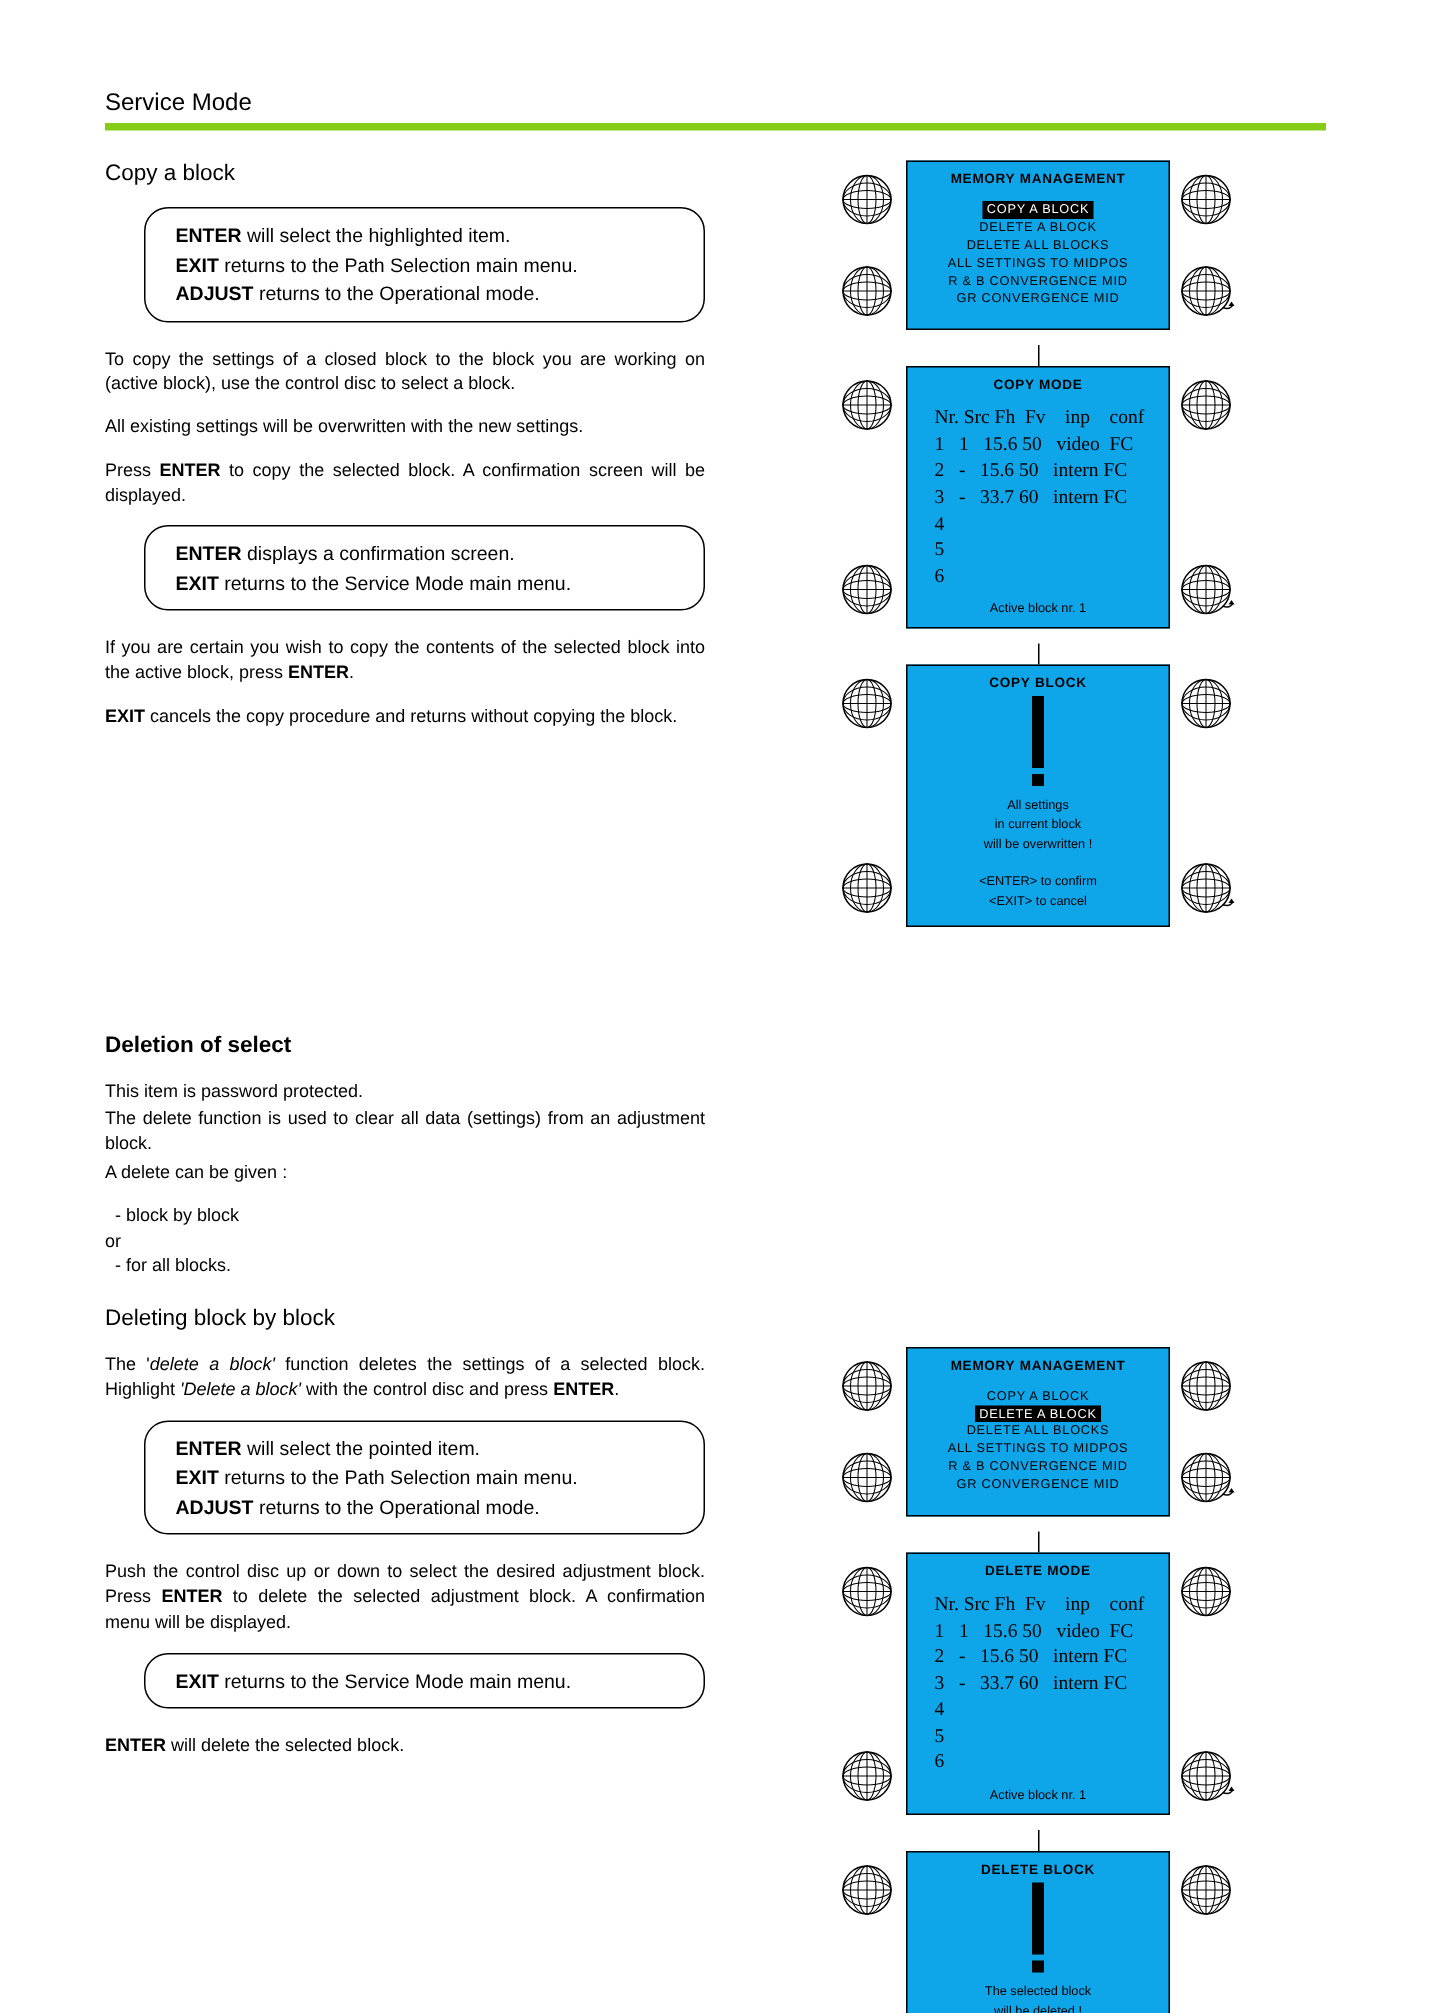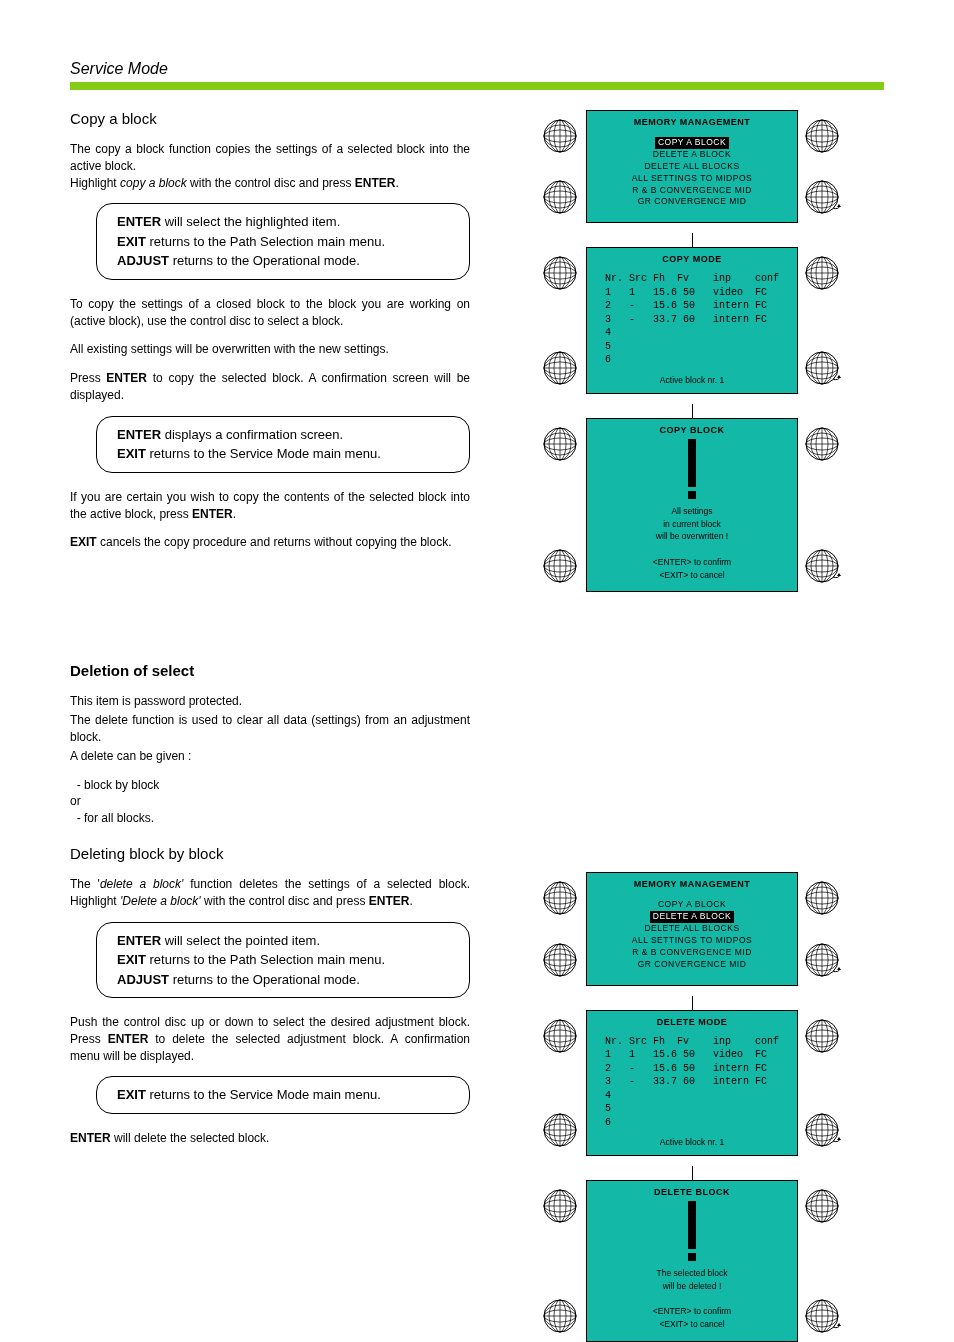--- a/index.html
+++ b/index.html
@@ -8,24 +8,23 @@
     background: #fff;
     font-family: Arial, Helvetica, sans-serif;
     color: #000;
     width: 954px;
   }
   .page {
     padding: 60px 70px 40px 70px;
     box-sizing: border-box;
   }
   .header {
-    font-style: italic;
     font-size: 16px;
     padding-bottom: 4px;
-    border-bottom: 8px solid #84cc16;
+    border-bottom: 5px solid #84cc16;
     margin-bottom: 20px;
   }
   .columns {
     display: flex;
     gap: 30px;
   }
   .left {
     flex: 0 0 400px;
   }
   .right {
@@ -57,26 +56,26 @@
   b { font-weight: bold; }
   i { font-style: italic; }
 
   
   .cluster {
     position: relative;
     margin-bottom: 40px;
     margin-top: 0;
   }
   .menu-box {
-    width: 212px;
+    width: 176px;
     border: 1px solid #000;
     margin: 0 auto 10px auto;
     box-sizing: border-box;
     position: relative;
-    background: #14b8a6;
+    background: #0ea5e9;
   }
   .menu-title {
     font-size: 9px;
     text-align: center;
     font-weight: bold;
     padding: 6px 0 4px 0;
     letter-spacing: 0.5px;
   }
   .menu-items {
     font-size: 8.5px;
@@ -85,22 +84,22 @@
     padding: 6px 0 14px 0;
     letter-spacing: 0.5px;
   }
   .hl {
     background: #000;
     color: #fff;
     padding: 0 3px;
     display: inline-block;
   }
   .table-box .tbl {
-    font-family: Liberation Mono, monospace;
-    font-size: 10px;
+    font-family: Liberation Serif, serif;
+    font-size: 13px;
     white-space: pre;
     padding: 4px 0 2px 18px;
     line-height: 1.35;
   }
   .active-line {
     font-size: 8.5px;
     text-align: center;
     padding: 6px 0 8px 0;
   }
   .warn-box .body {
@@ -184,24 +183,20 @@
     </g>
   </defs>
 </svg>
 
 <div class="page">
   <div class="header">Service Mode</div>
 
   <div class="columns">
     <div class="left">
       <h2 class="section">Copy a block</h2>
-      <p class="para">
-        <span>The copy a block function copies the settings of a selected block into the active block.</span><br>
-        <span>Highlight </span><i>copy a block</i><span> with the control disc and press </span><b>ENTER</b><span>.</span>
-      </p>
       <div class="callout">
         <div class="row"><b>ENTER</b><span> will select the highlighted item.</span></div>
         <div class="row"><b>EXIT</b><span> returns to the Path Selection  main menu.</span></div>
         <div class="row"><b>ADJUST</b><span> returns to the Operational mode.</span></div>
       </div>
       <p class="para">To copy the settings of a closed block to the block you are working on (active block), use the control disc to select a block.</p>
       <p class="para">All existing settings will be overwritten with the new settings.</p>
       <p class="para">
         <span>Press </span><b>ENTER</b><span> to copy the selected block.  A confirmation screen will be displayed.</span>
       </p>

